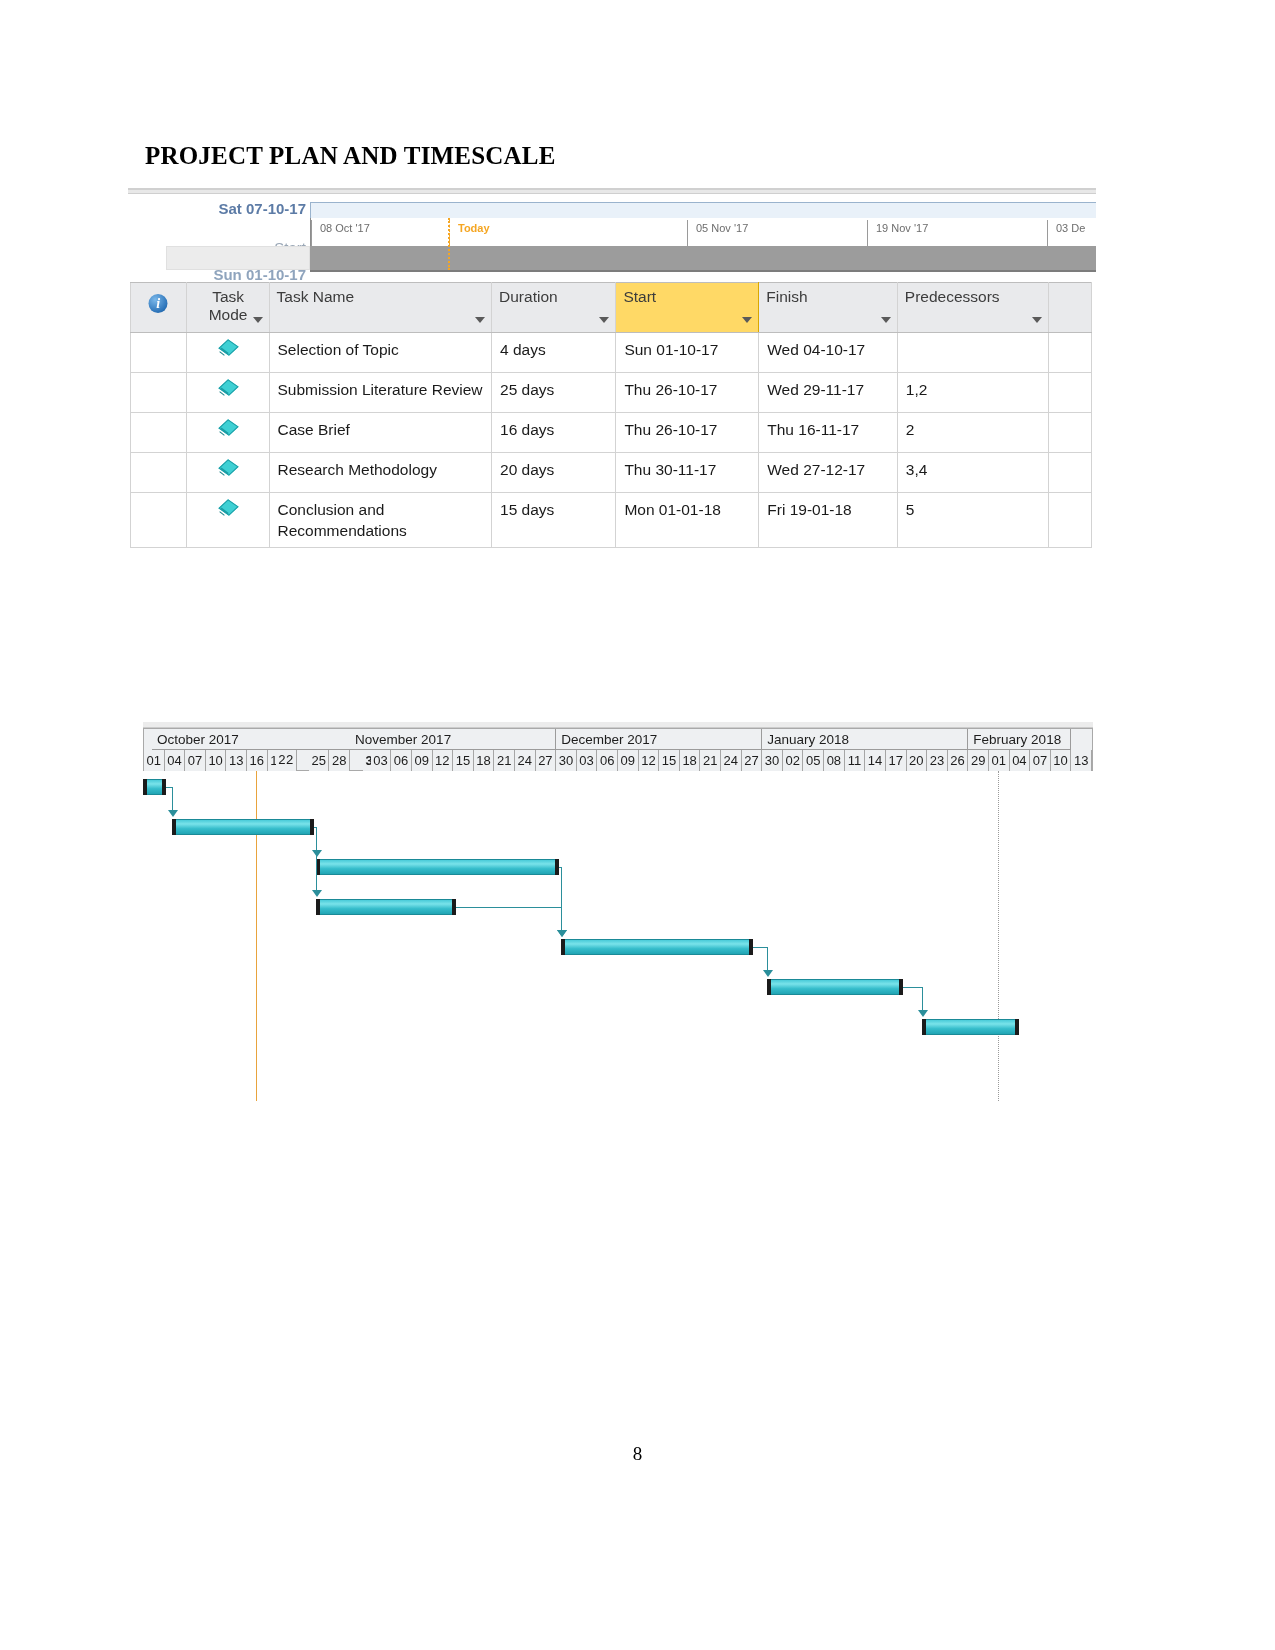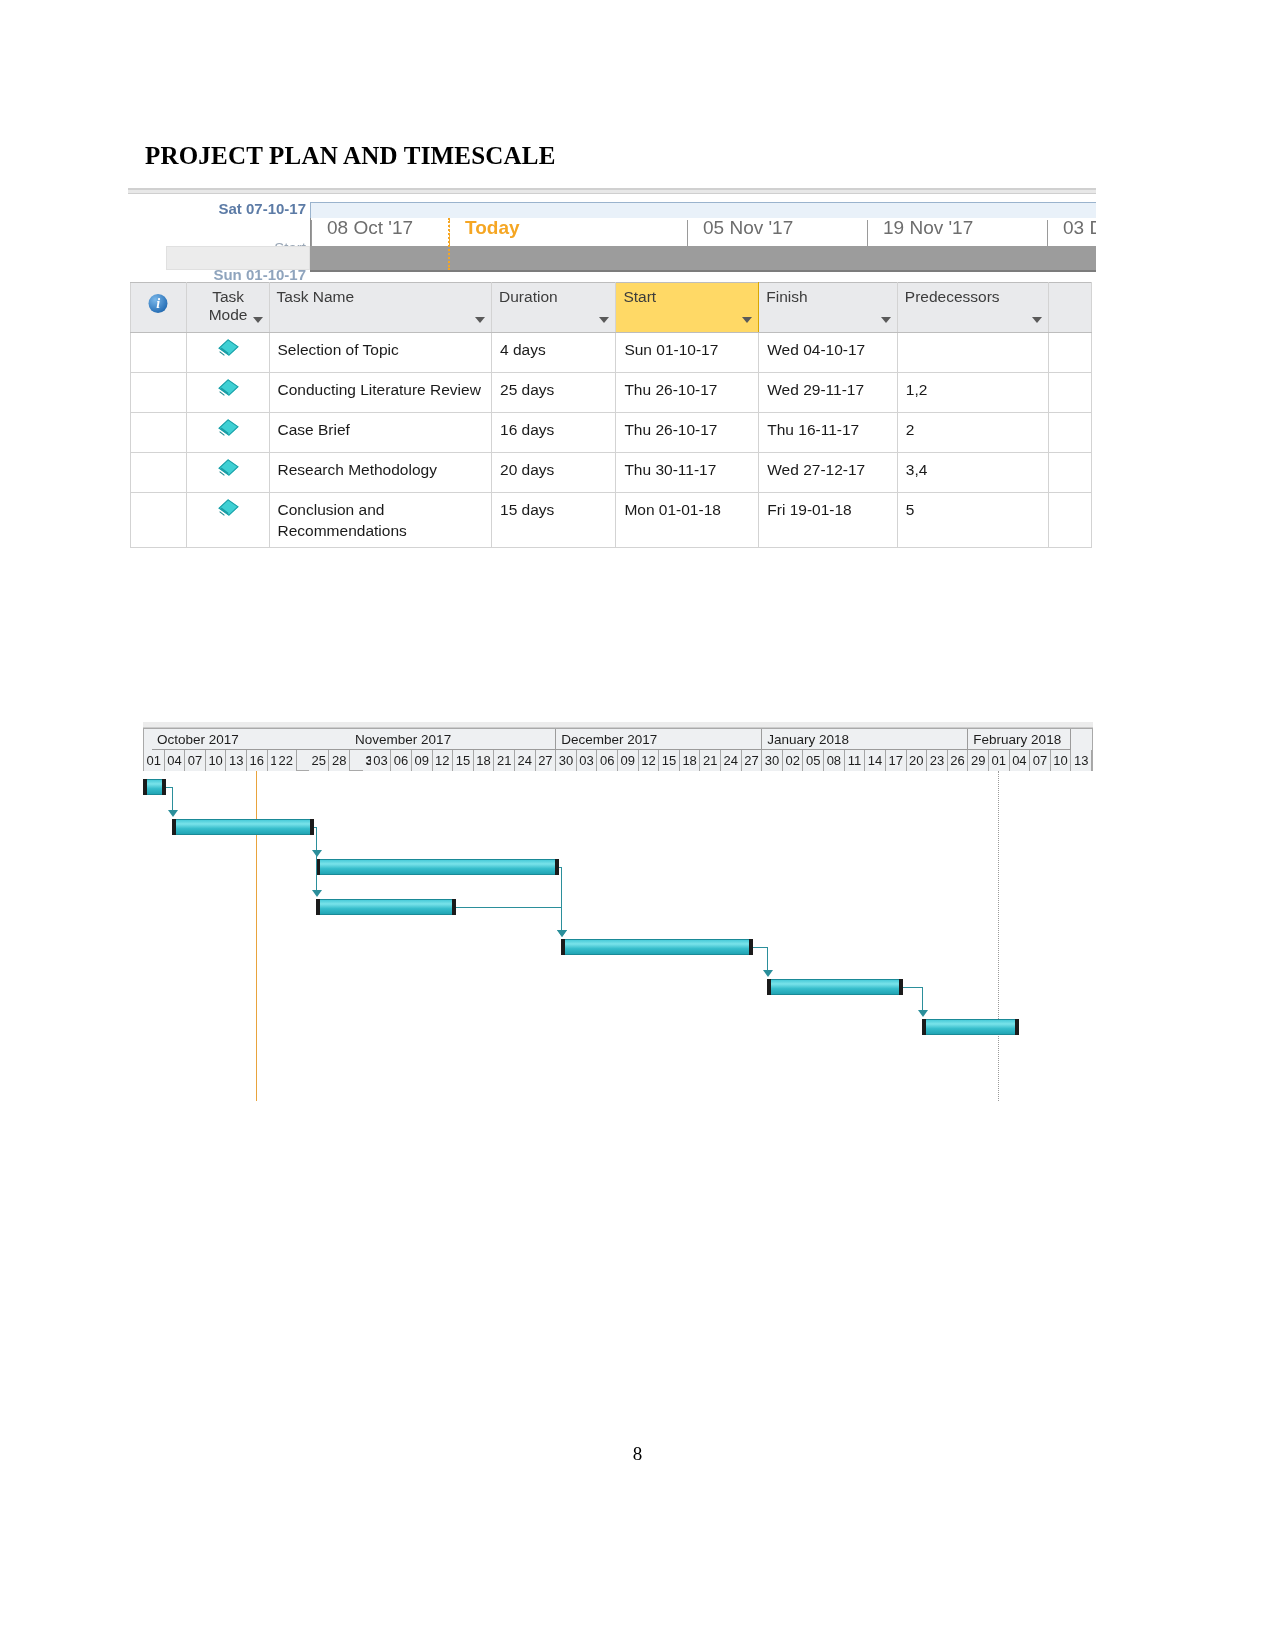--- a/index.html
+++ b/index.html
@@ -89,24 +89,24 @@
     left: 182px;
     top: 28px;
     right: 0;
     height: 30px;
     border-left: 1px solid #8d8d8d;
     background: #ffffff;
   }
   .tl-tick {
     position: absolute;
     top: 2px;
-    font-size: 19px;
+    font-size: 11px;
     color: #6d6d6d;
     white-space: nowrap;
-    padding-left: 15px;
+    padding-left: 8px;
     border-left: 1px solid #9a9a9a;
     height: 26px;
     box-sizing: border-box;
     line-height: 16px;
   }
   .tl-tick.today {
     color: #f5a623;
     font-weight: bold;
     border-left: 1px dashed #f5a623;
   }
@@ -443,21 +443,21 @@
         <td class="c-start">Sun 01-10-17</td>
         <td class="c-finish">Wed 04-10-17</td>
         <td class="c-pred"></td>
         <td class="c-tail"></td>
       </tr>
 
 
       <tr>
         <td class="c-ind"></td>
         <td class="c-mode"><span class="pin"><span class="head"></span><span class="tail"></span><span class="tip"></span></span></td>
-        <td class="c-name">Conducting Literature Review</td>
+        <td class="c-name">Submission Literature Review</td>
         <td class="c-dur">25 days</td>
         <td class="c-start">Thu 26-10-17</td>
         <td class="c-finish">Wed 29-11-17</td>
         <td class="c-pred">1,2</td>
         <td class="c-tail"></td>
       </tr>
 
       <tr>
         <td class="c-ind"></td>
         <td class="c-mode"><span class="pin"><span class="head"></span><span class="tail"></span><span class="tip"></span></span></td>
@@ -508,21 +508,21 @@
         <div class="g-month" style="left: 824.348px; width: 103.043px;">February 2018</div>
       </div>
     <div class="g-days" id="gantt-days">
         <div class="g-day" style="left: 0px; width: 20.6087px;">01</div>
         <div class="g-day" style="left: 20.6087px; width: 20.6087px;">04</div>
         <div class="g-day" style="left: 41.2174px; width: 20.6087px;">07</div>
         <div class="g-day" style="left: 61.8261px; width: 20.6087px;">10</div>
         <div class="g-day" style="left: 82.4348px; width: 20.6087px;">13</div>
         <div class="g-day" style="left: 103.043px; width: 20.6087px;">16</div>
         <div class="g-day" style="left: 123.652px; width: 20.6087px;">19</div>
-        <div class="g-day" style="left: 132px; width: 20.6087px;">22</div>
+        <div class="g-day" style="left: 132px; width: 20.6087px; font-family: Liberation Mono, monospace;">22</div>
         <div class="g-day" style="left: 164.87px; width: 20.6087px;">25</div>
         <div class="g-day" style="left: 185.478px; width: 20.6087px;">28</div>
         <div class="g-day" style="left: 219px; width: 20.6087px; font-weight: bold;">31</div>
         <div class="g-day" style="left: 226.696px; width: 20.6087px;">03</div>
         <div class="g-day" style="left: 247.304px; width: 20.6087px;">06</div>
         <div class="g-day" style="left: 267.913px; width: 20.6087px;">09</div>
         <div class="g-day" style="left: 288.522px; width: 20.6087px;">12</div>
         <div class="g-day" style="left: 309.13px; width: 20.6087px;">15</div>
         <div class="g-day" style="left: 329.739px; width: 20.6087px;">18</div>
         <div class="g-day" style="left: 350.348px; width: 20.6087px;">21</div>

